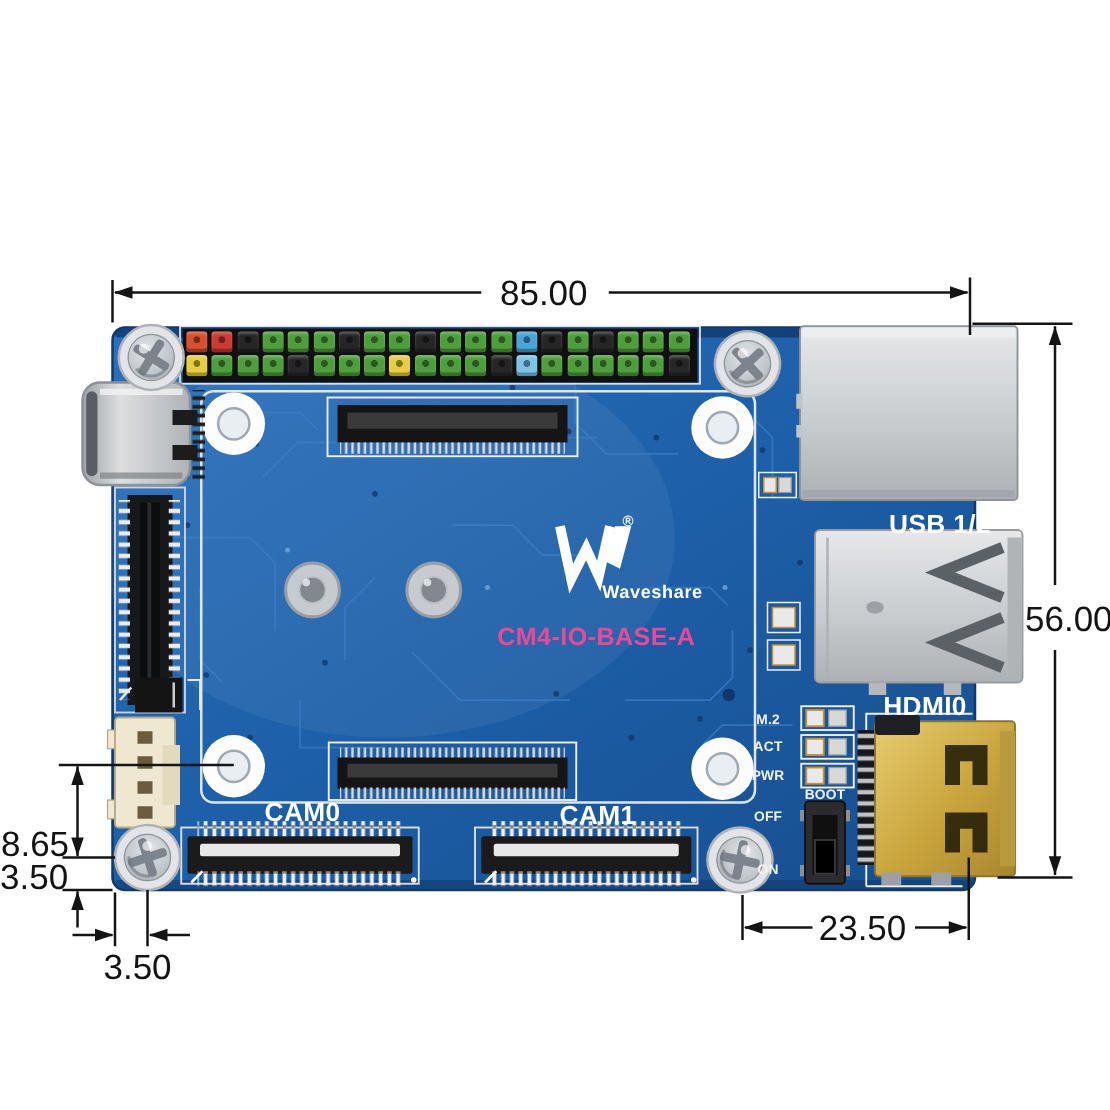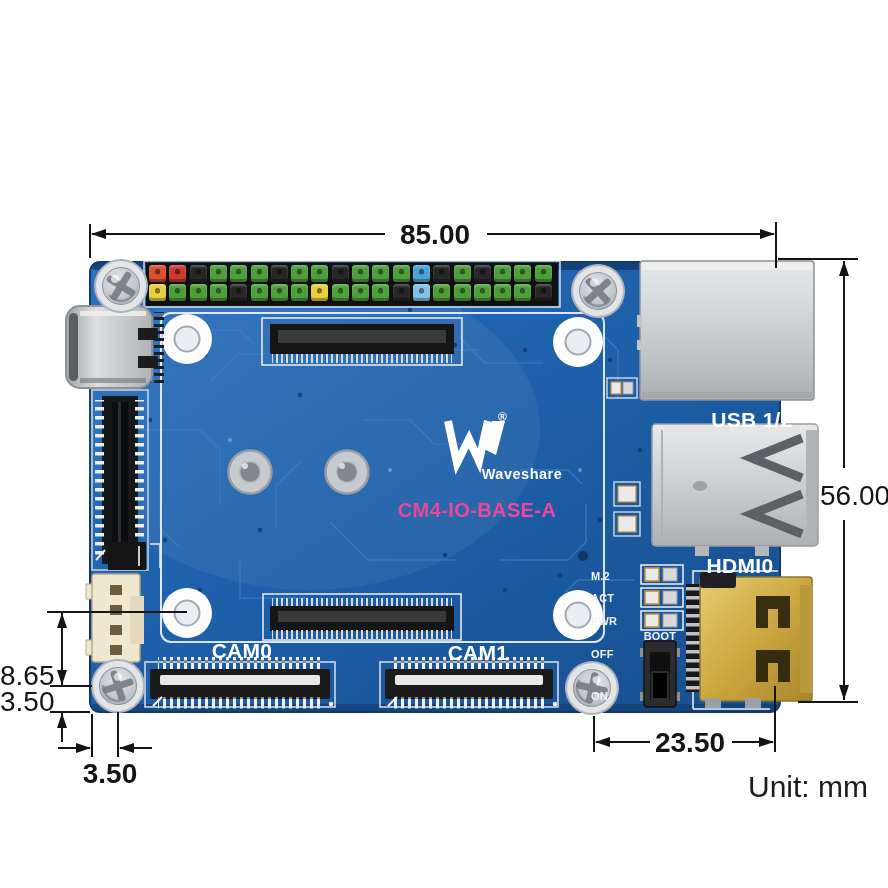--- a/index.html
+++ b/index.html
@@ -2,22 +2,22 @@
 <html><head>
 <meta charset="utf-8">
 <style>
   html,body{margin:0;padding:0;background:#fff;}
   .stage{position:relative;width:888px;height:888px;background:#ffffff;overflow:hidden;
          font-family:"Liberation Sans", sans-serif;}
   .stage svg{position:absolute;left:0;top:0;}
   .lbl{position:absolute;white-space:nowrap;}
   .title{font-size:44px;color:#58595c;transform:translateX(-50%);}
   .dim{font-size:28px;color:#141414;}
-  .cx{transform:translateX(-50%);font-weight:bold;}
-  .rt{text-align:left;}
+  .cx{transform:translateX(-50%);}
+  .rt{text-align:center;}
   .unit{font-size:30px;color:#1c1c1c;}
   .port{font-size:21px;font-weight:bold;color:#ffffff;letter-spacing:.3px;}
   .tiny{font-size:11px;font-weight:bold;color:#f2f2f2;letter-spacing:.2px;}
   .brand{font-size:14.5px;font-weight:bold;color:#ffffff;letter-spacing:.5px;margin-left:44px;}
   .bname{font-size:20px;font-weight:bold;color:#ec4899;letter-spacing:.4px;}
   .regmark{font-size:12px;font-weight:bold;color:#ffffff;}
   #gpio-caps{position:absolute;left:149px;top:264px;width:408px;height:40px;}
   .cap{position:absolute;width:17px;height:17px;border-radius:3px;
        box-shadow:inset 0 -3px 0 rgba(0,0,0,.3), inset 0 2px 2px rgba(255,255,255,.25);
        background-image:radial-gradient(circle at 50% 40%, rgba(0,0,0,.45) 0 2.5px, rgba(0,0,0,0) 3px);}
@@ -393,21 +393,20 @@
       <div class="cap" style="left: 385.7px; top: 20px; background-color: rgb(38, 38, 38);"></div>
     </div>
 
 
 <div class="lbl dim cx" style="left:435px;top:219px;">85.00</div>
 <div class="lbl dim" style="left:820px;top:480px;">56.00</div>
 <div class="lbl dim rt" style="left:0px;top:624px;width:56px;margin-top:36px;">8.65</div>
 <div class="lbl dim rt" style="left:0px;top:686px;width:50px;">3.50</div>
 <div class="lbl dim cx" style="left:110px;top:758px;">3.50</div>
 <div class="lbl dim cx" style="left:690px;top:727px;">23.50</div>
-<div class="lbl unit" style="left:748px;top:770px;">Unit: mm</div>
 
 <div class="lbl port cx" style="left:752px;top:408px;">USB 1/2</div>
 <div class="lbl port cx" style="left:740px;top:554px;">HDMI0</div>
 <div class="lbl port cx" style="left:242px;top:639px;">CAM0</div>
 <div class="lbl port cx" style="left:478px;top:641px;">CAM1</div>
 
 <div class="lbl tiny rt" style="left:591px;top:570px;width:47px;">M.2</div>
 <div class="lbl tiny rt" style="left:591px;top:592px;width:47px;">ACT</div>
 <div class="lbl tiny rt" style="left:591px;top:615px;width:47px;">PWR</div>
 <div class="lbl tiny cx" style="left:660px;top:630px;">BOOT</div>

